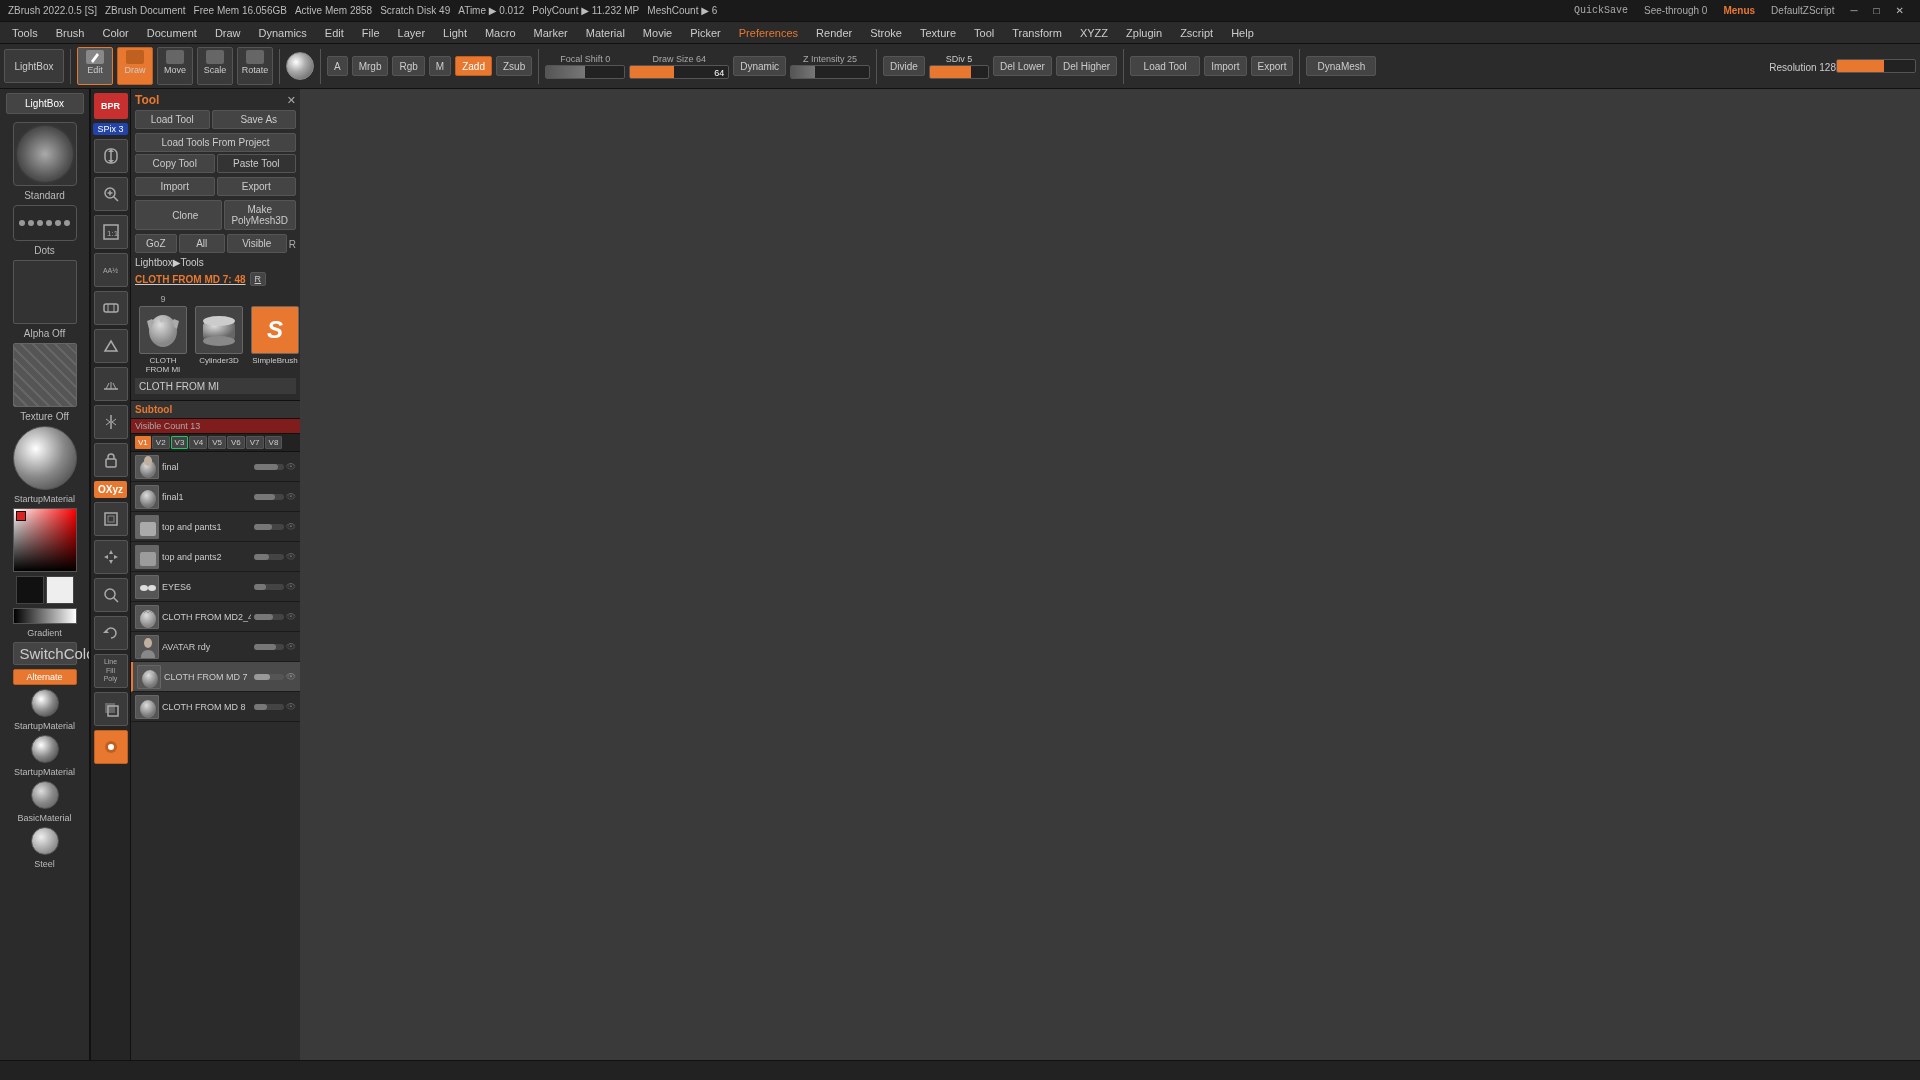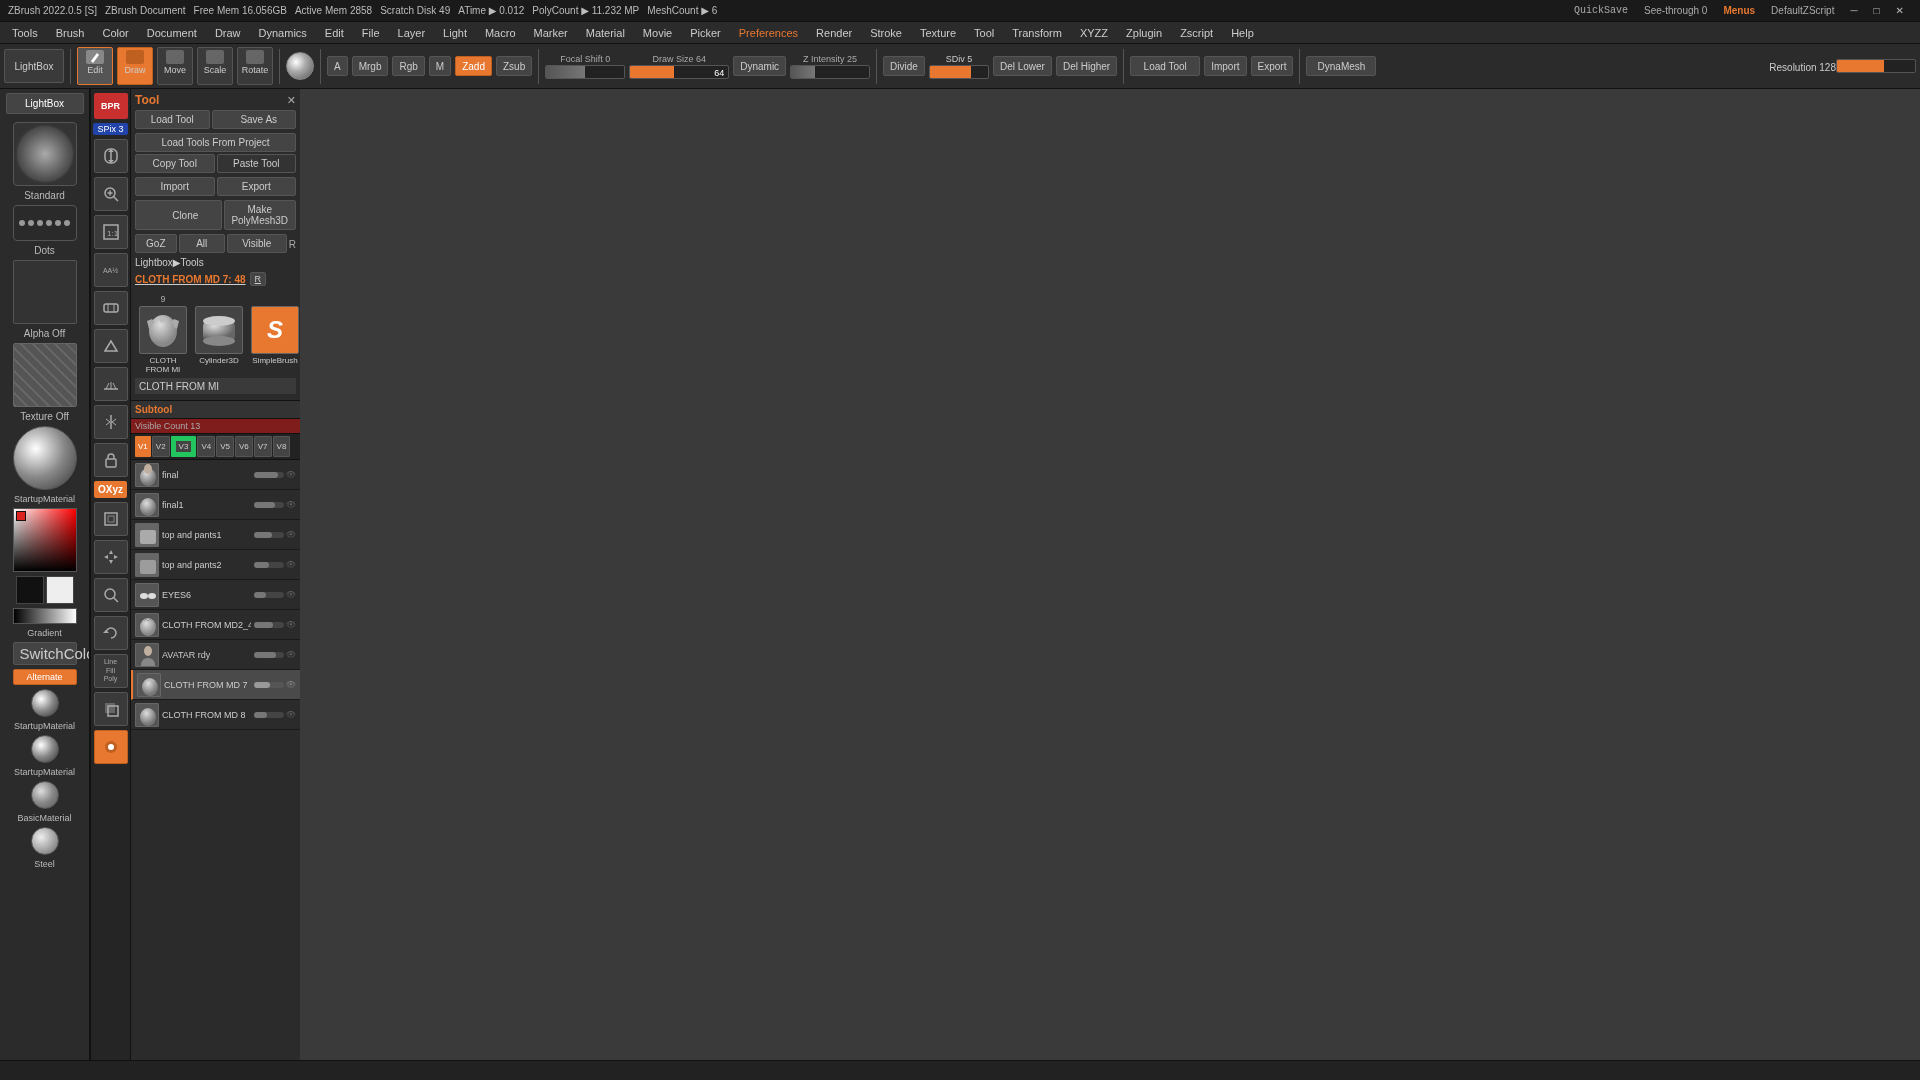--- a/index.html
+++ b/index.html
@@ -893,21 +893,21 @@
       <div class="subtool-header">
         <span>Subtool</span>
       </div>
       <div style="padding:2px 4px;background:#7f1d1d;border-bottom:1px solid #111;font-size:9px;color:#aaa;">
         <span>Visible Count 13</span>
       </div>
 
       <div style="display:flex;gap:1px;padding:2px 4px;background:#222;border-bottom:1px solid #111;">
         <button style="background:#e87830;border:none;color:#fff;font-size:8px;padding:1px 3px;cursor:pointer;border-radius:1px;">V1</button>
         <button style="background:#444;border:1px solid #555;color:#ccc;font-size:8px;padding:1px 3px;cursor:pointer;border-radius:1px;">V2</button>
-        <button style="background:#444;border:5px solid #22c55e;color:#ccc;font-size:8px;padding:1px 3px;cursor:pointer;border-radius:1px;">V3</button>
+        <button style="background:#444;border:1px solid #22c55e;color:#ccc;font-size:8px;padding:1px 3px;cursor:pointer;border-radius:1px;">V3</button>
         <button style="background:#444;border:1px solid #555;color:#ccc;font-size:8px;padding:1px 3px;cursor:pointer;border-radius:1px;">V4</button>
         <button style="background:#444;border:1px solid #555;color:#ccc;font-size:8px;padding:1px 3px;cursor:pointer;border-radius:1px;">V5</button>
         <button style="background:#444;border:1px solid #555;color:#ccc;font-size:8px;padding:1px 3px;cursor:pointer;border-radius:1px;">V6</button>
         <button style="background:#444;border:1px solid #555;color:#ccc;font-size:8px;padding:1px 3px;cursor:pointer;border-radius:1px;">V7</button>
         <button style="background:#444;border:1px solid #555;color:#ccc;font-size:8px;padding:1px 3px;cursor:pointer;border-radius:1px;">V8</button>
       </div>
 
       <div style="overflow-y:auto;flex:1;">
 
         <div class="stool-row">

